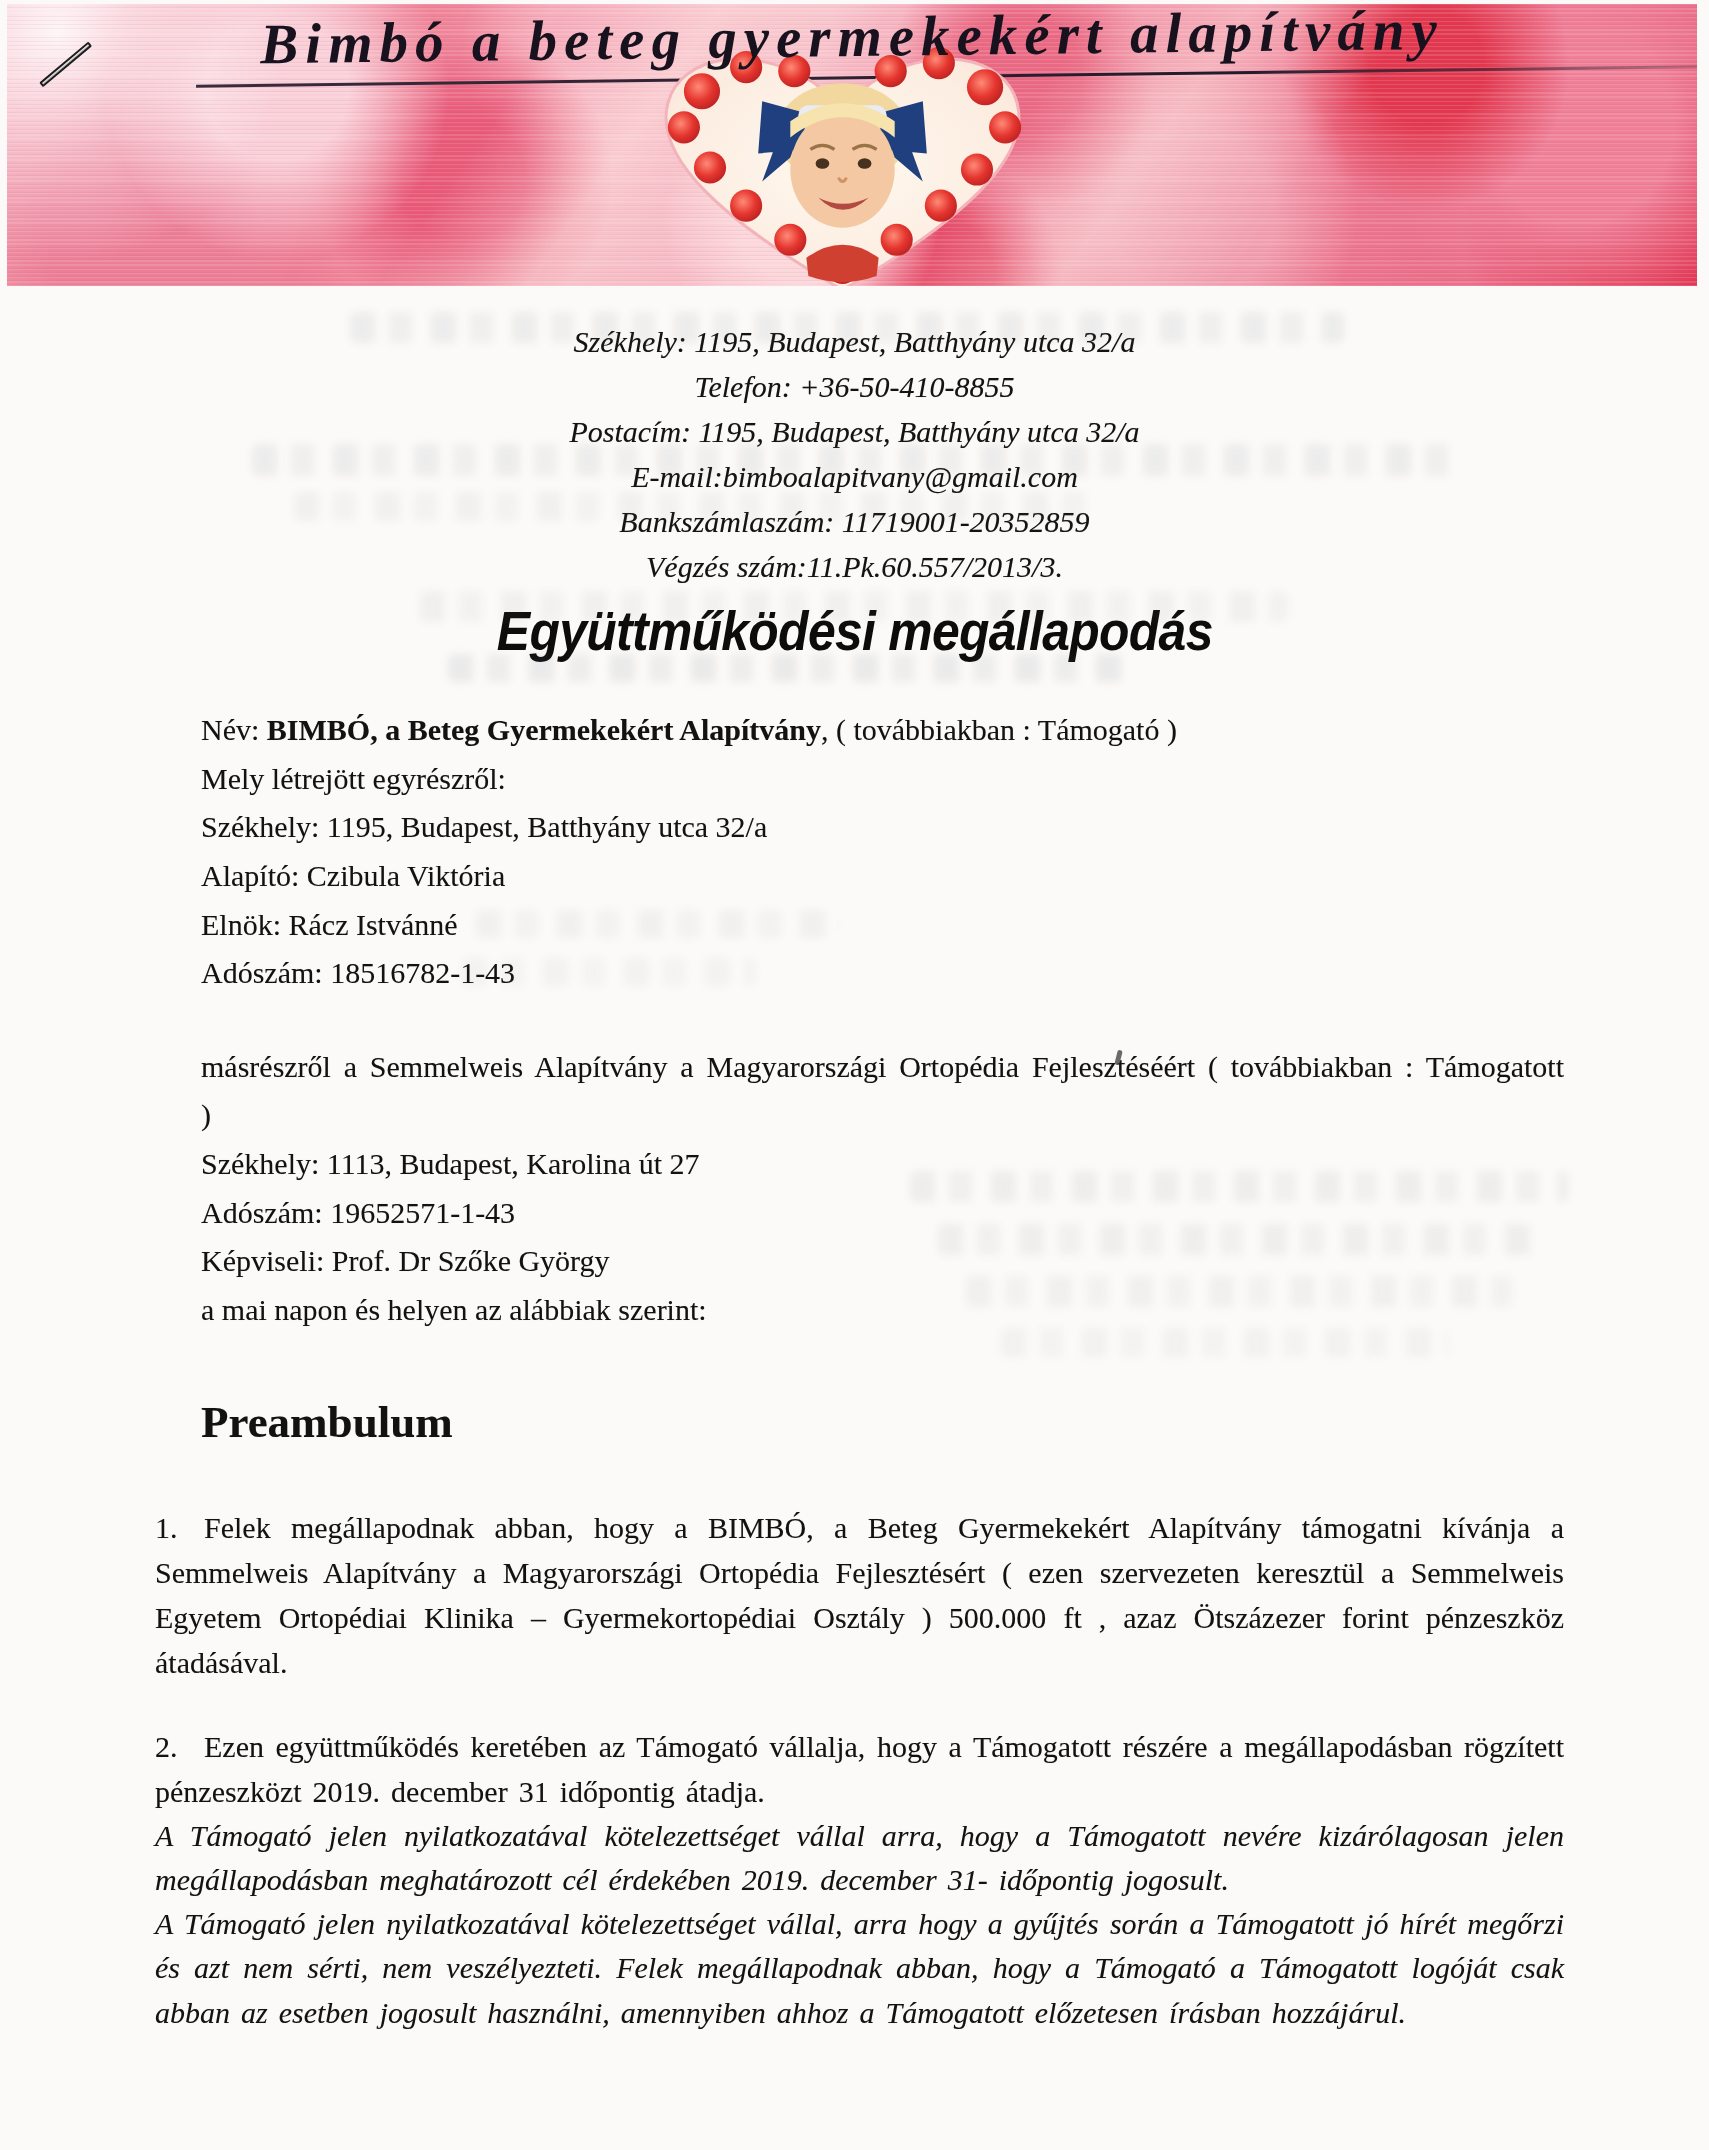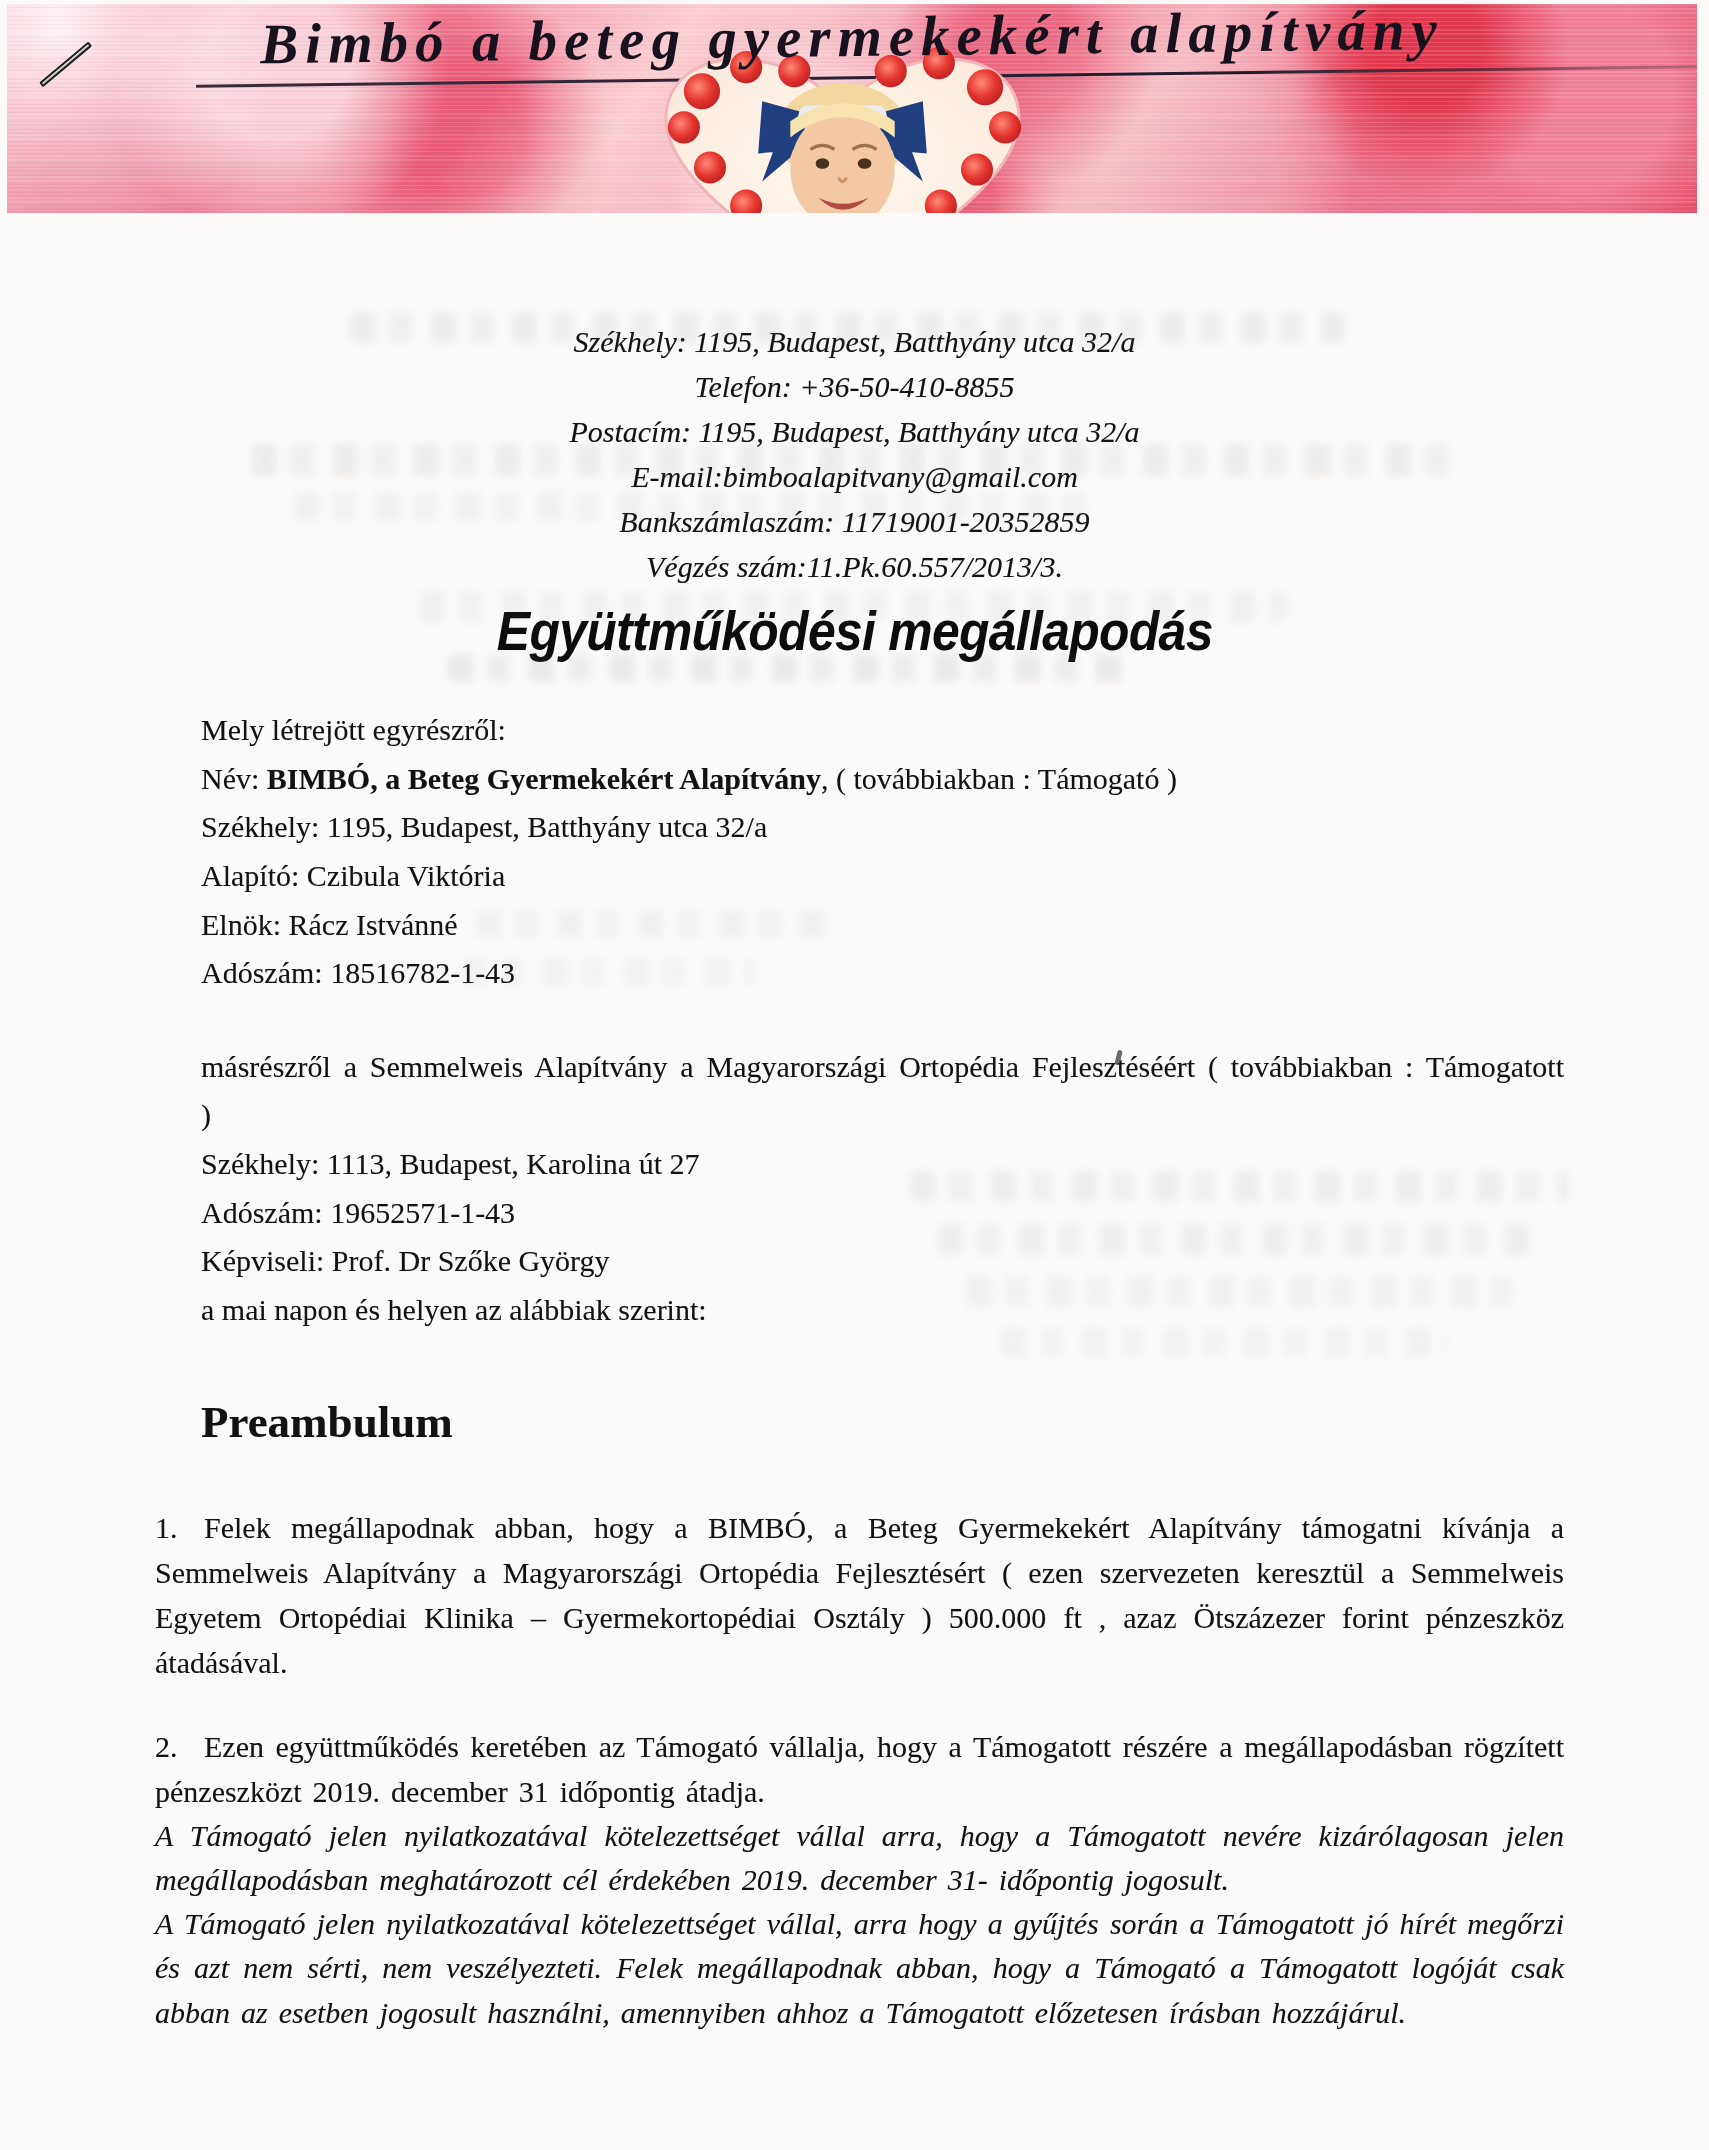--- a/index.html
+++ b/index.html
@@ -9,21 +9,21 @@
     width:1709px; height:2151px;
     margin:0 auto;
     background:#fbfaf8;
     overflow:hidden;
     font-family:"Liberation Serif", serif;
     color:#151515;
   }
 
   
   .banner {
-    position:absolute; top:4.2px; left:7px; right:12px; height:209px;
+    position:absolute; top:4.2px; left:7px; right:12px; height:282px;
     overflow:hidden;
     background:
       radial-gradient(circle at 3% 10%, rgba(255,255,255,.9), rgba(255,255,255,0) 14%),
       radial-gradient(circle at 16% 30%, #f9cfd8 0 5%, rgba(249,207,216,0) 12%),
       radial-gradient(circle at 8% 80%, #ec7e97 0 6%, rgba(236,126,151,0) 13%),
       radial-gradient(circle at 27% 62%, #e85a78 0 5%, rgba(232,90,120,0) 12%),
       radial-gradient(circle at 36% 20%, #f6aebc 0 7%, rgba(246,174,188,0) 14%),
       radial-gradient(circle at 47% 76%, #fbd6da 0 7%, rgba(251,214,218,0) 15%),
       radial-gradient(circle at 60% 26%, #ea6a84 0 6%, rgba(234,106,132,0) 13%),
       radial-gradient(circle at 70% 74%, #f19fb0 0 7%, rgba(241,159,176,0) 14%),
@@ -187,22 +187,22 @@
     <div>E-mail:bimboalapitvany@gmail.com</div>
     <div>Bankszámlaszám: 11719001-20352859</div>
     <div>Végzés szám:11.Pk.60.557/2013/3.</div>
   </section>
 
   <h1 class="doc-title"><span>Együttműködési megállapodás</span></h1>
 
   <div class="content">
 
     <section class="intro">
+      <p><span>Név: </span><b>BIMBÓ, a Beteg Gyermekekért Alapítvány</b><span>, ( továbbiakban : Támogató )</span></p>
       <p>Mely létrejött egyrészről:</p>
-      <p><span>Név: </span><b>BIMBÓ, a Beteg Gyermekekért Alapítvány</b><span>, ( továbbiakban : Támogató )</span></p>
       <p>Székhely: 1195, Budapest, Batthyány utca 32/a</p>
       <p>Alapító: Czibula Viktória</p>
       <p>Elnök: Rácz Istvánné</p>
       <p>Adószám: 18516782-1-43</p>
     </section>
 
     <section class="party2">
       <p class="just">másrészről a Semmelweis Alapítvány a Magyarországi Ortopédia Fejlesztéséért ( továbbiakban : Támogatott )</p>
       <p>Székhely: 1113, Budapest, Karolina út 27</p>
       <p>Adószám: 19652571-1-43</p>

